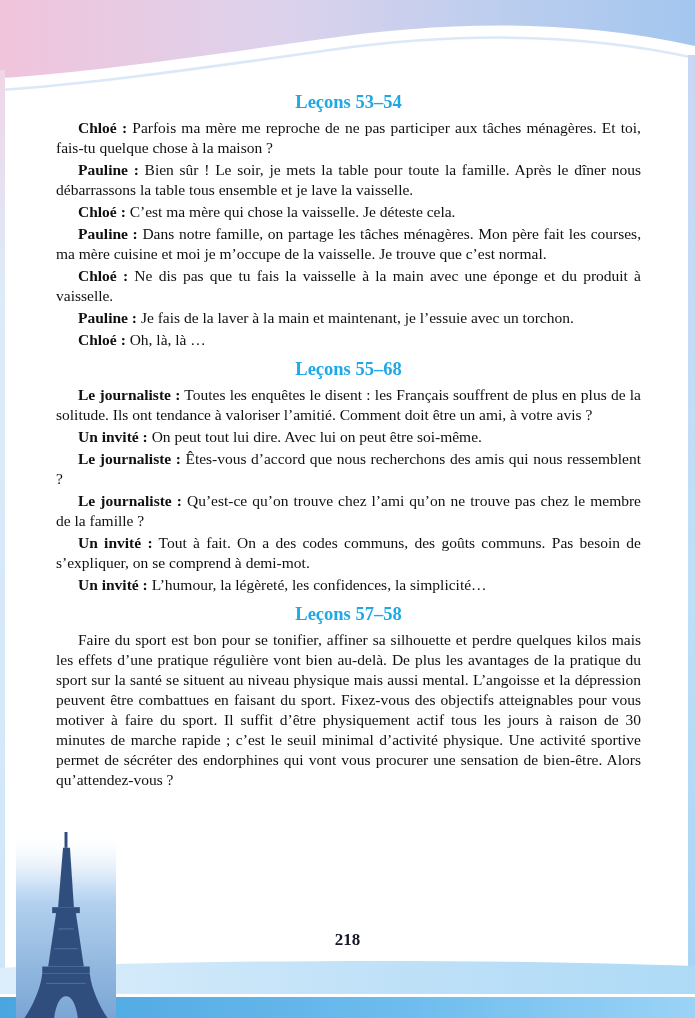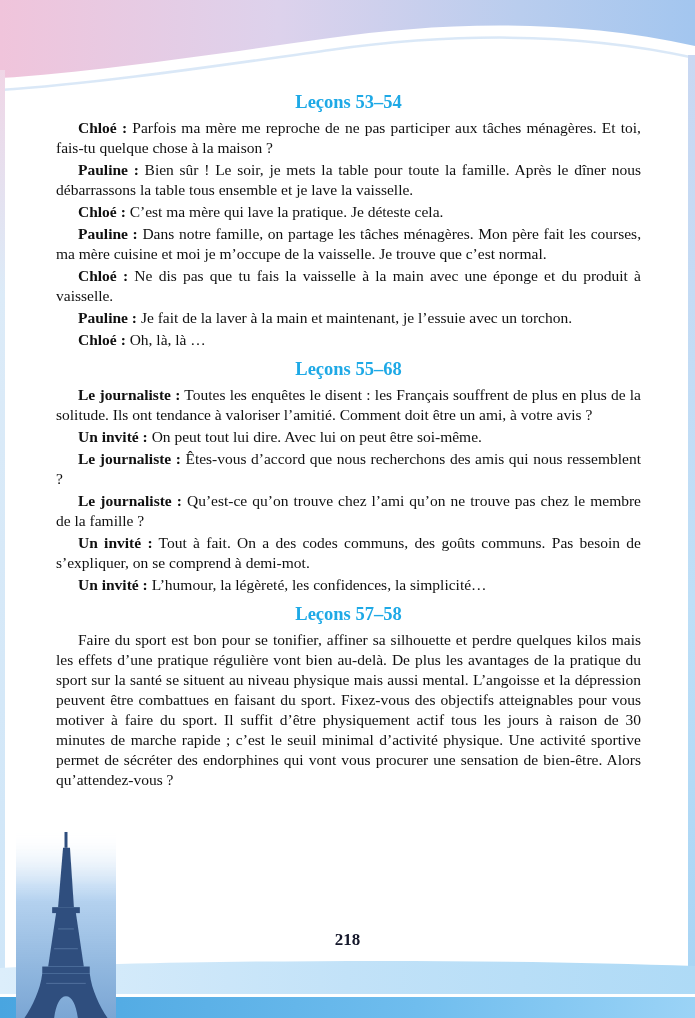--- a/index.html
+++ b/index.html
@@ -74,24 +74,24 @@
 
   <div class="left-strip"></div>
   <div class="right-strip"></div>
 
   <main class="content">
 
     <section>
       <h2 class="lesson-title">Leçons 53–54</h2>
       <p class="para"><b class="speaker">Chloé :</b> <span class="ptext">Parfois ma mère me reproche de ne pas participer aux tâches ménagères. Et toi, fais-tu quelque chose à la maison ?</span></p>
       <p class="para"><b class="speaker">Pauline :</b> <span class="ptext">Bien sûr ! Le soir, je mets la table pour toute la famille. Après le dîner nous débarrassons la table tous ensemble et je lave la vaisselle.</span></p>
-      <p class="para"><b class="speaker">Chloé :</b> <span class="ptext">C’est ma mère qui lave la pratique. Je déteste cela.</span></p>
+      <p class="para"><b class="speaker">Chloé :</b> <span class="ptext">C’est ma mère qui chose la vaisselle. Je déteste cela.</span></p>
       <p class="para"><b class="speaker">Pauline :</b> <span class="ptext">Dans notre famille, on partage les tâches ménagères. Mon père fait les courses, ma mère cuisine et moi je m’occupe de la vaisselle. Je trouve que c’est normal.</span></p>
       <p class="para"><b class="speaker">Chloé :</b> <span class="ptext">Ne dis pas que tu fais la vaisselle à la main avec une éponge et du produit à vaisselle.</span></p>
-      <p class="para"><b class="speaker">Pauline :</b> <span class="ptext">Je fait de la laver à la main et maintenant, je l’essuie avec un torchon.</span></p>
+      <p class="para"><b class="speaker">Pauline :</b> <span class="ptext">Je fais de la laver à la main et maintenant, je l’essuie avec un torchon.</span></p>
       <p class="para"><b class="speaker">Chloé :</b> <span class="ptext">Oh, là, là …</span></p>
     </section>
 
     <section>
       <h2 class="lesson-title">Leçons 55–68</h2>
       <p class="para"><b class="speaker">Le journaliste :</b> <span class="ptext">Toutes les enquêtes le disent : les Français souffrent de plus en plus de la solitude. Ils ont tendance à valoriser l’amitié. Comment doit être un ami, à votre avis ?</span></p>
       <p class="para"><b class="speaker">Un invité :</b> <span class="ptext">On peut tout lui dire. Avec lui on peut être soi-même.</span></p>
       <p class="para"><b class="speaker">Le journaliste :</b> <span class="ptext">Êtes-vous d’accord que nous recherchons des amis qui nous ressemblent ?</span></p>
       <p class="para"><b class="speaker">Le journaliste :</b> <span class="ptext">Qu’est-ce qu’on trouve chez l’ami qu’on ne trouve pas chez le membre de la famille ?</span></p>
       <p class="para"><b class="speaker">Un invité :</b> <span class="ptext">Tout à fait. On a des codes communs, des goûts communs. Pas besoin de s’expliquer, on se comprend à demi-mot.</span></p>

